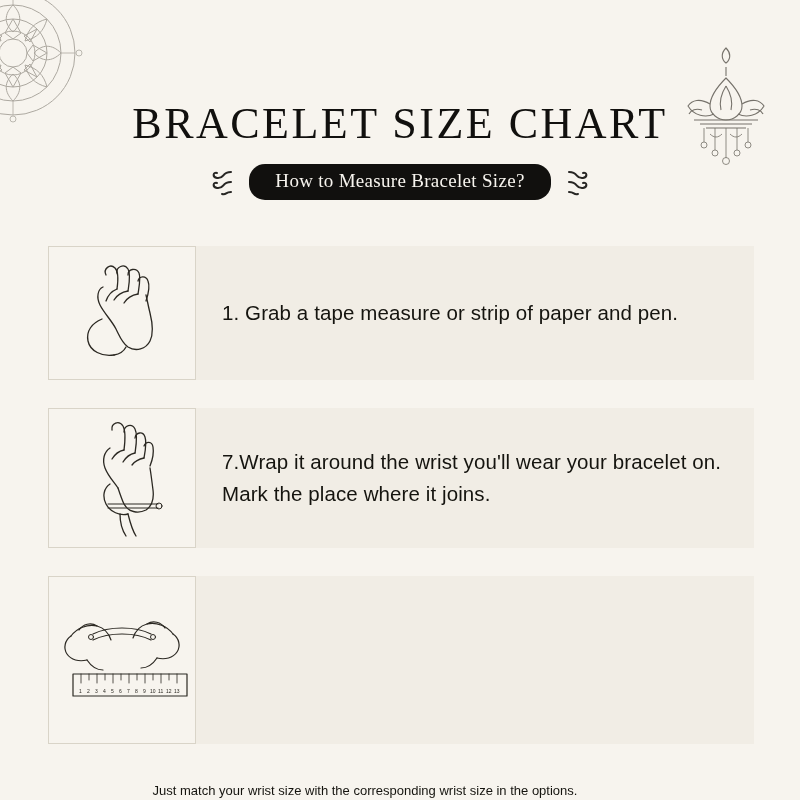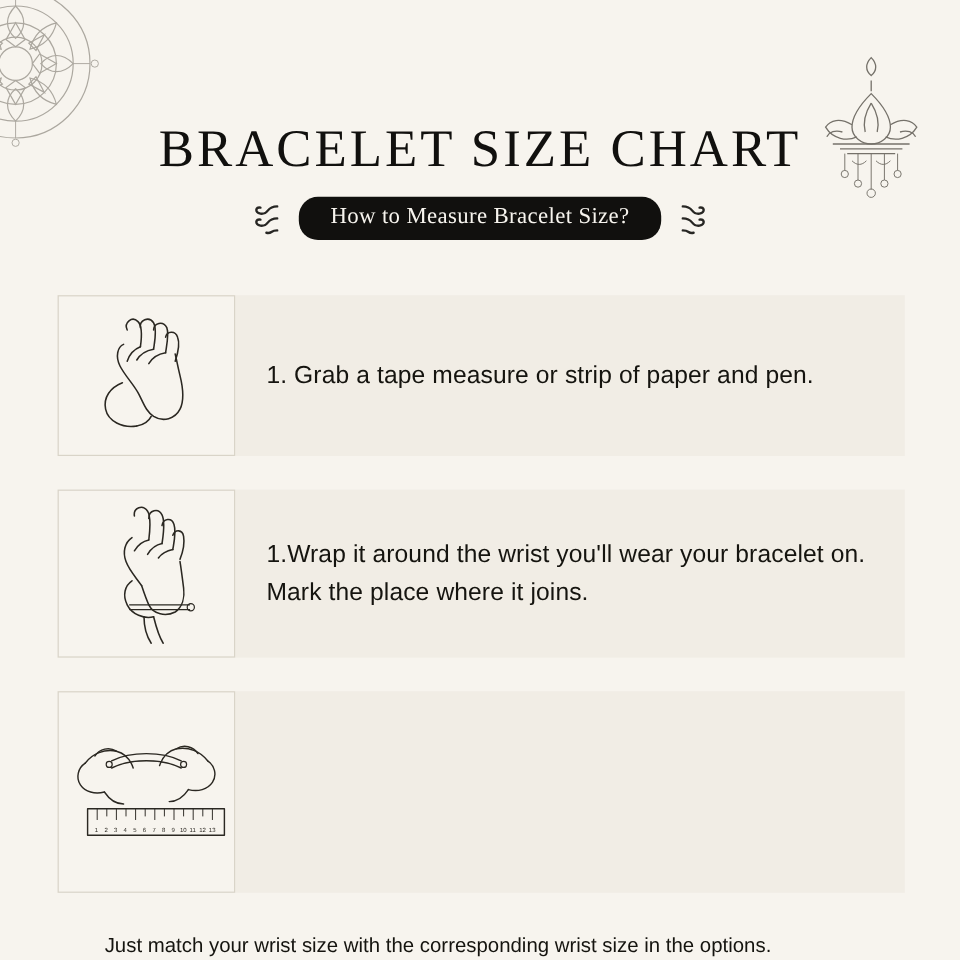--- a/index.html
+++ b/index.html
@@ -127,21 +127,21 @@
   .step-2 .step-img { height: 140px; }
   .step-3 .step-img { height: 168px; }
 
   
   .footer {
     position: absolute;
     bottom: 42px;
     left: 0;
     width: 730px;
     text-align: center;
-    font-size: 17px;
+    font-size: 13px;
     color: #15140f;
   }
 
   svg { display: block; }
 </style>
 </head>
 <body>
 
 <div class="page">
 
@@ -281,21 +281,21 @@
             <path d="M56 70 C58 76 60 82 62 86 C66 94 76 96 84 92 C90 88 92 80 91 72 C90 64 89 56 88 50"></path>
             <path d="M48 66 C42 70 40 78 44 86 C48 94 58 98 66 96"></path>
             <path d="M58 96 C58 104 60 112 64 118"></path>
             <path d="M66 96 C68 104 70 112 74 118"></path>
             <path d="M46 86 L96 86" stroke-width="1"></path>
             <path d="M46 90 L96 90" stroke-width="1"></path>
             <circle cx="97" cy="88" r="3" stroke-width="1"></circle>
           </g>
         </svg>
       </div>
-      <div class="step-text">1.Wrap it around the wrist you'll wear your bracelet on. Mark the place where it joins.</div>
+      <div class="step-text">7.Wrap it around the wrist you'll wear your bracelet on. Mark the place where it joins.</div>
     </div>
 
     <div class="step step-3">
       <div class="step-img">
         <svg viewBox="0 0 146 140" width="146" height="140">
           <g stroke="#2b2822" fill="none" stroke-width="1.2" stroke-linecap="round" stroke-linejoin="round">
 
             <path d="M22 46 C28 38 38 34 48 36 C56 38 60 44 62 50"></path>
             <path d="M22 46 C16 50 14 58 18 64 C22 70 30 72 38 70"></path>
             <path d="M30 40 C34 34 42 32 48 36"></path>

